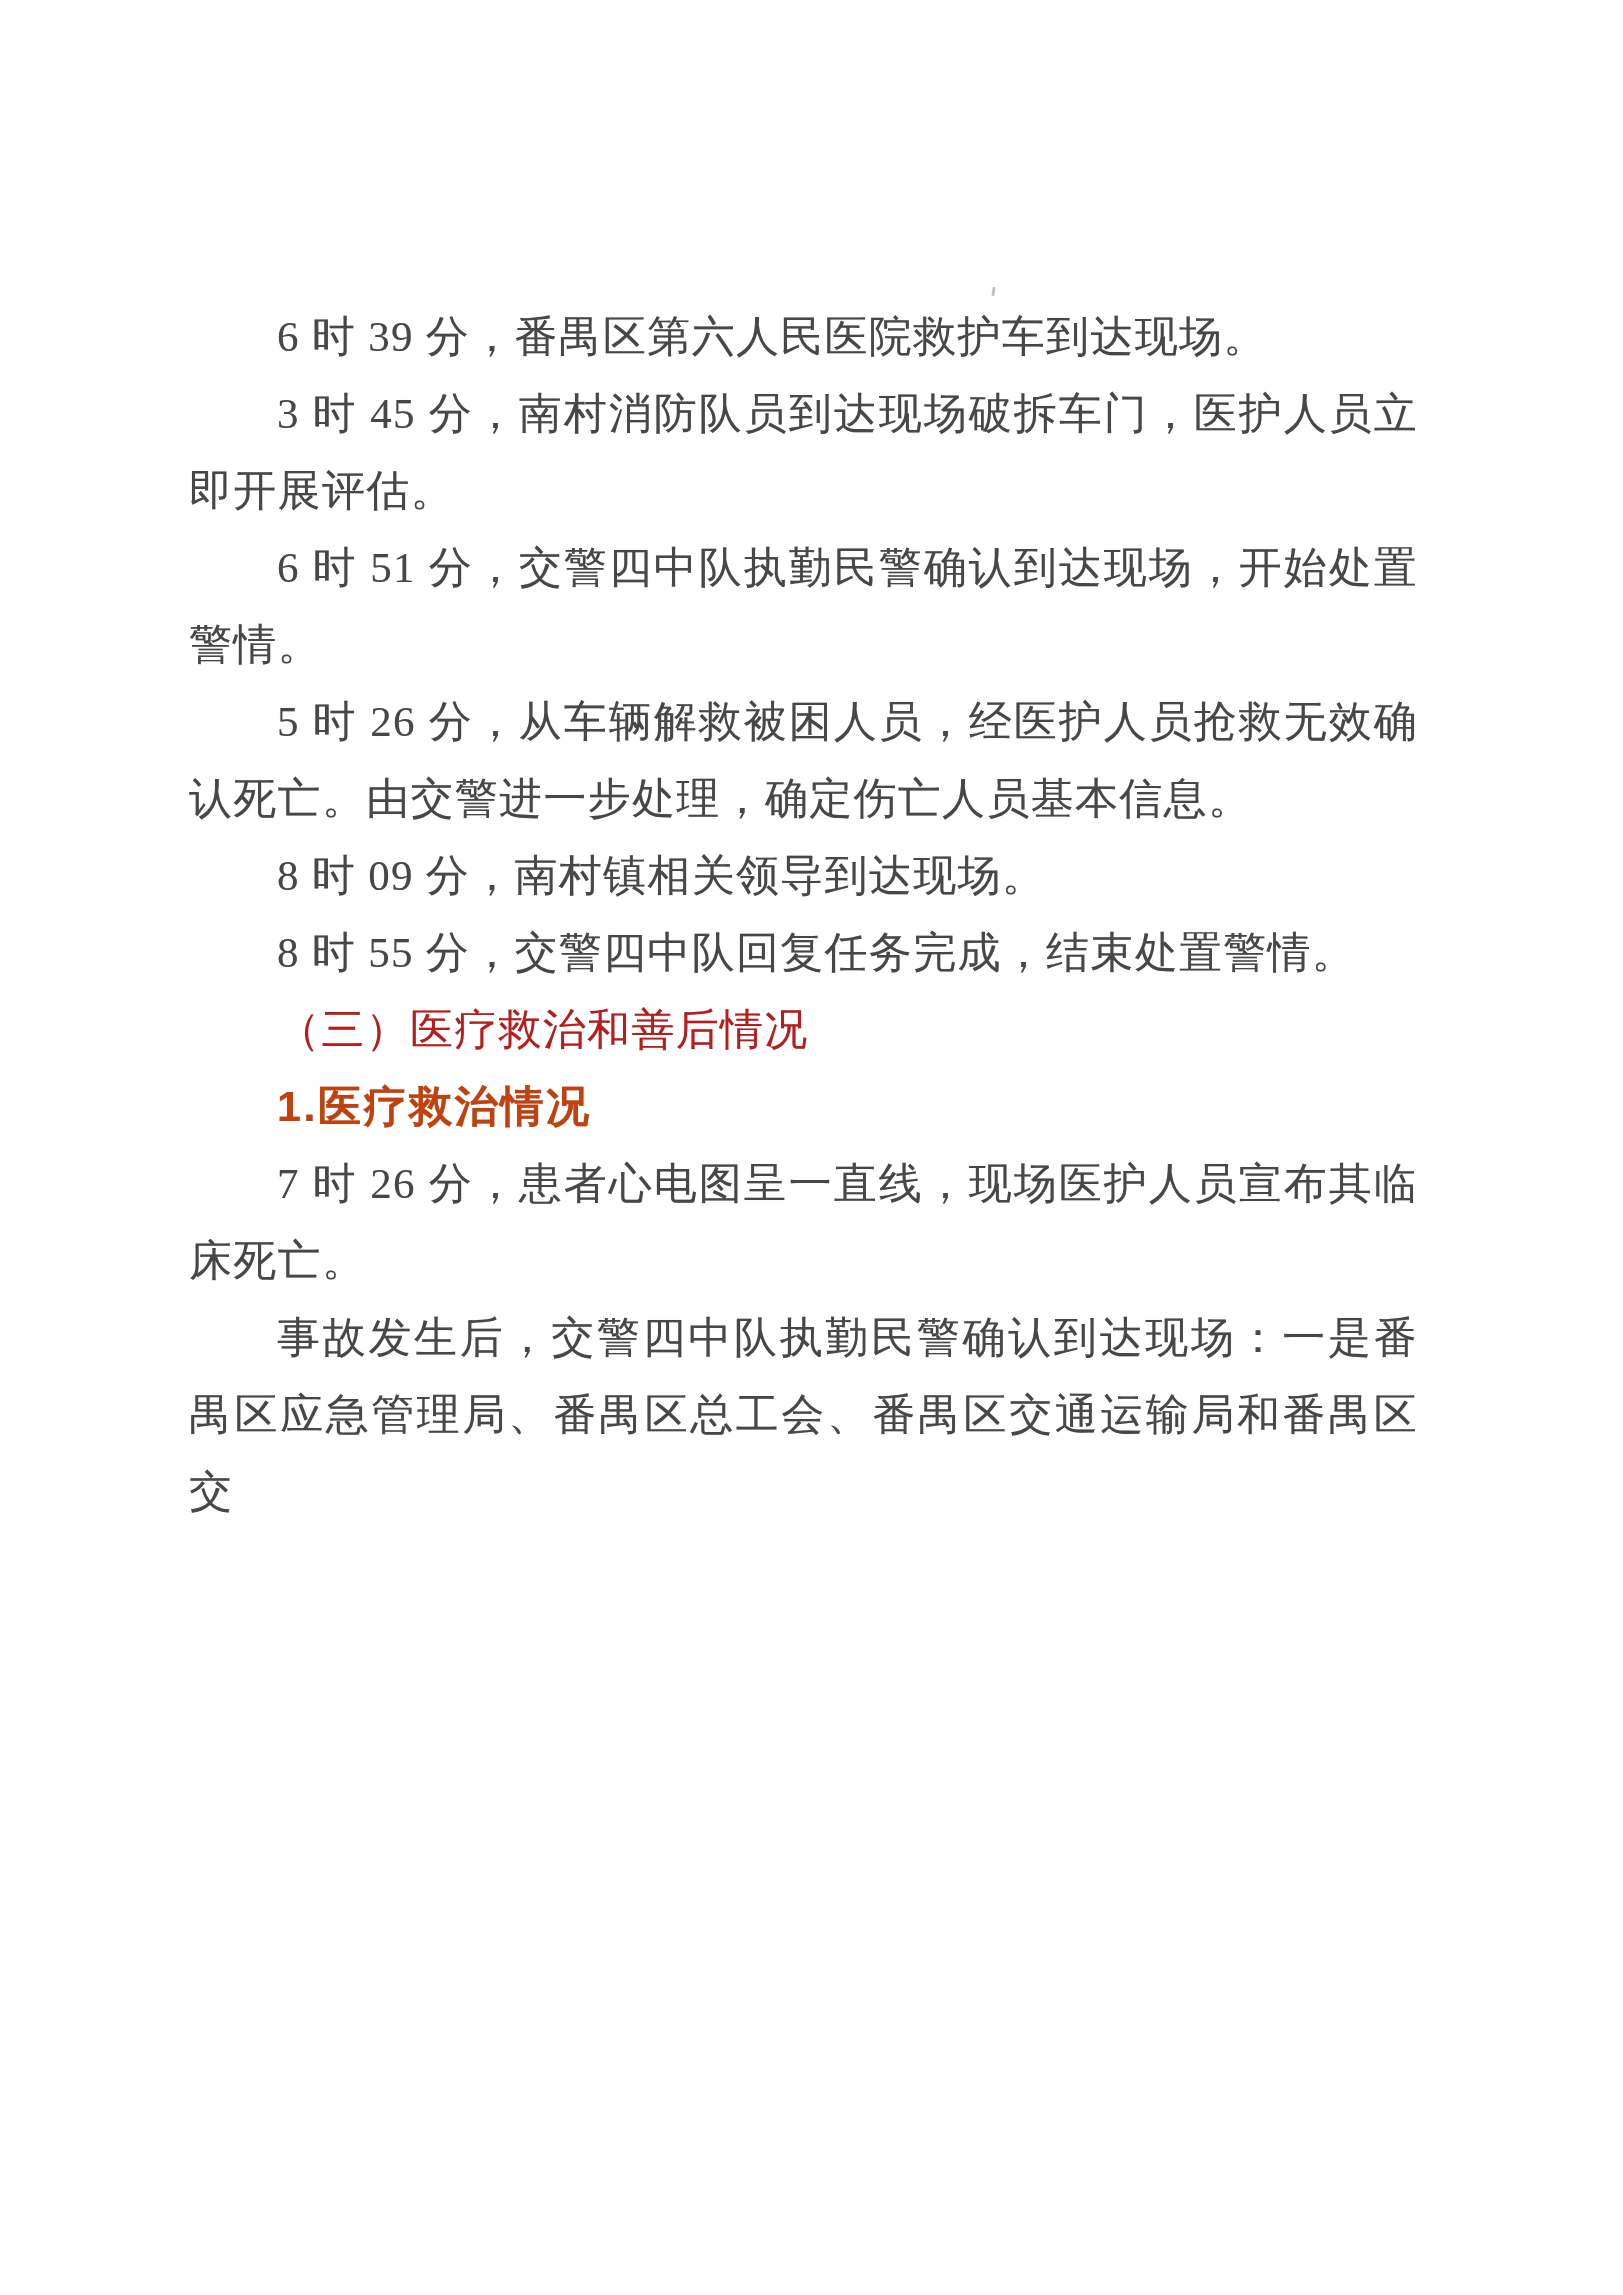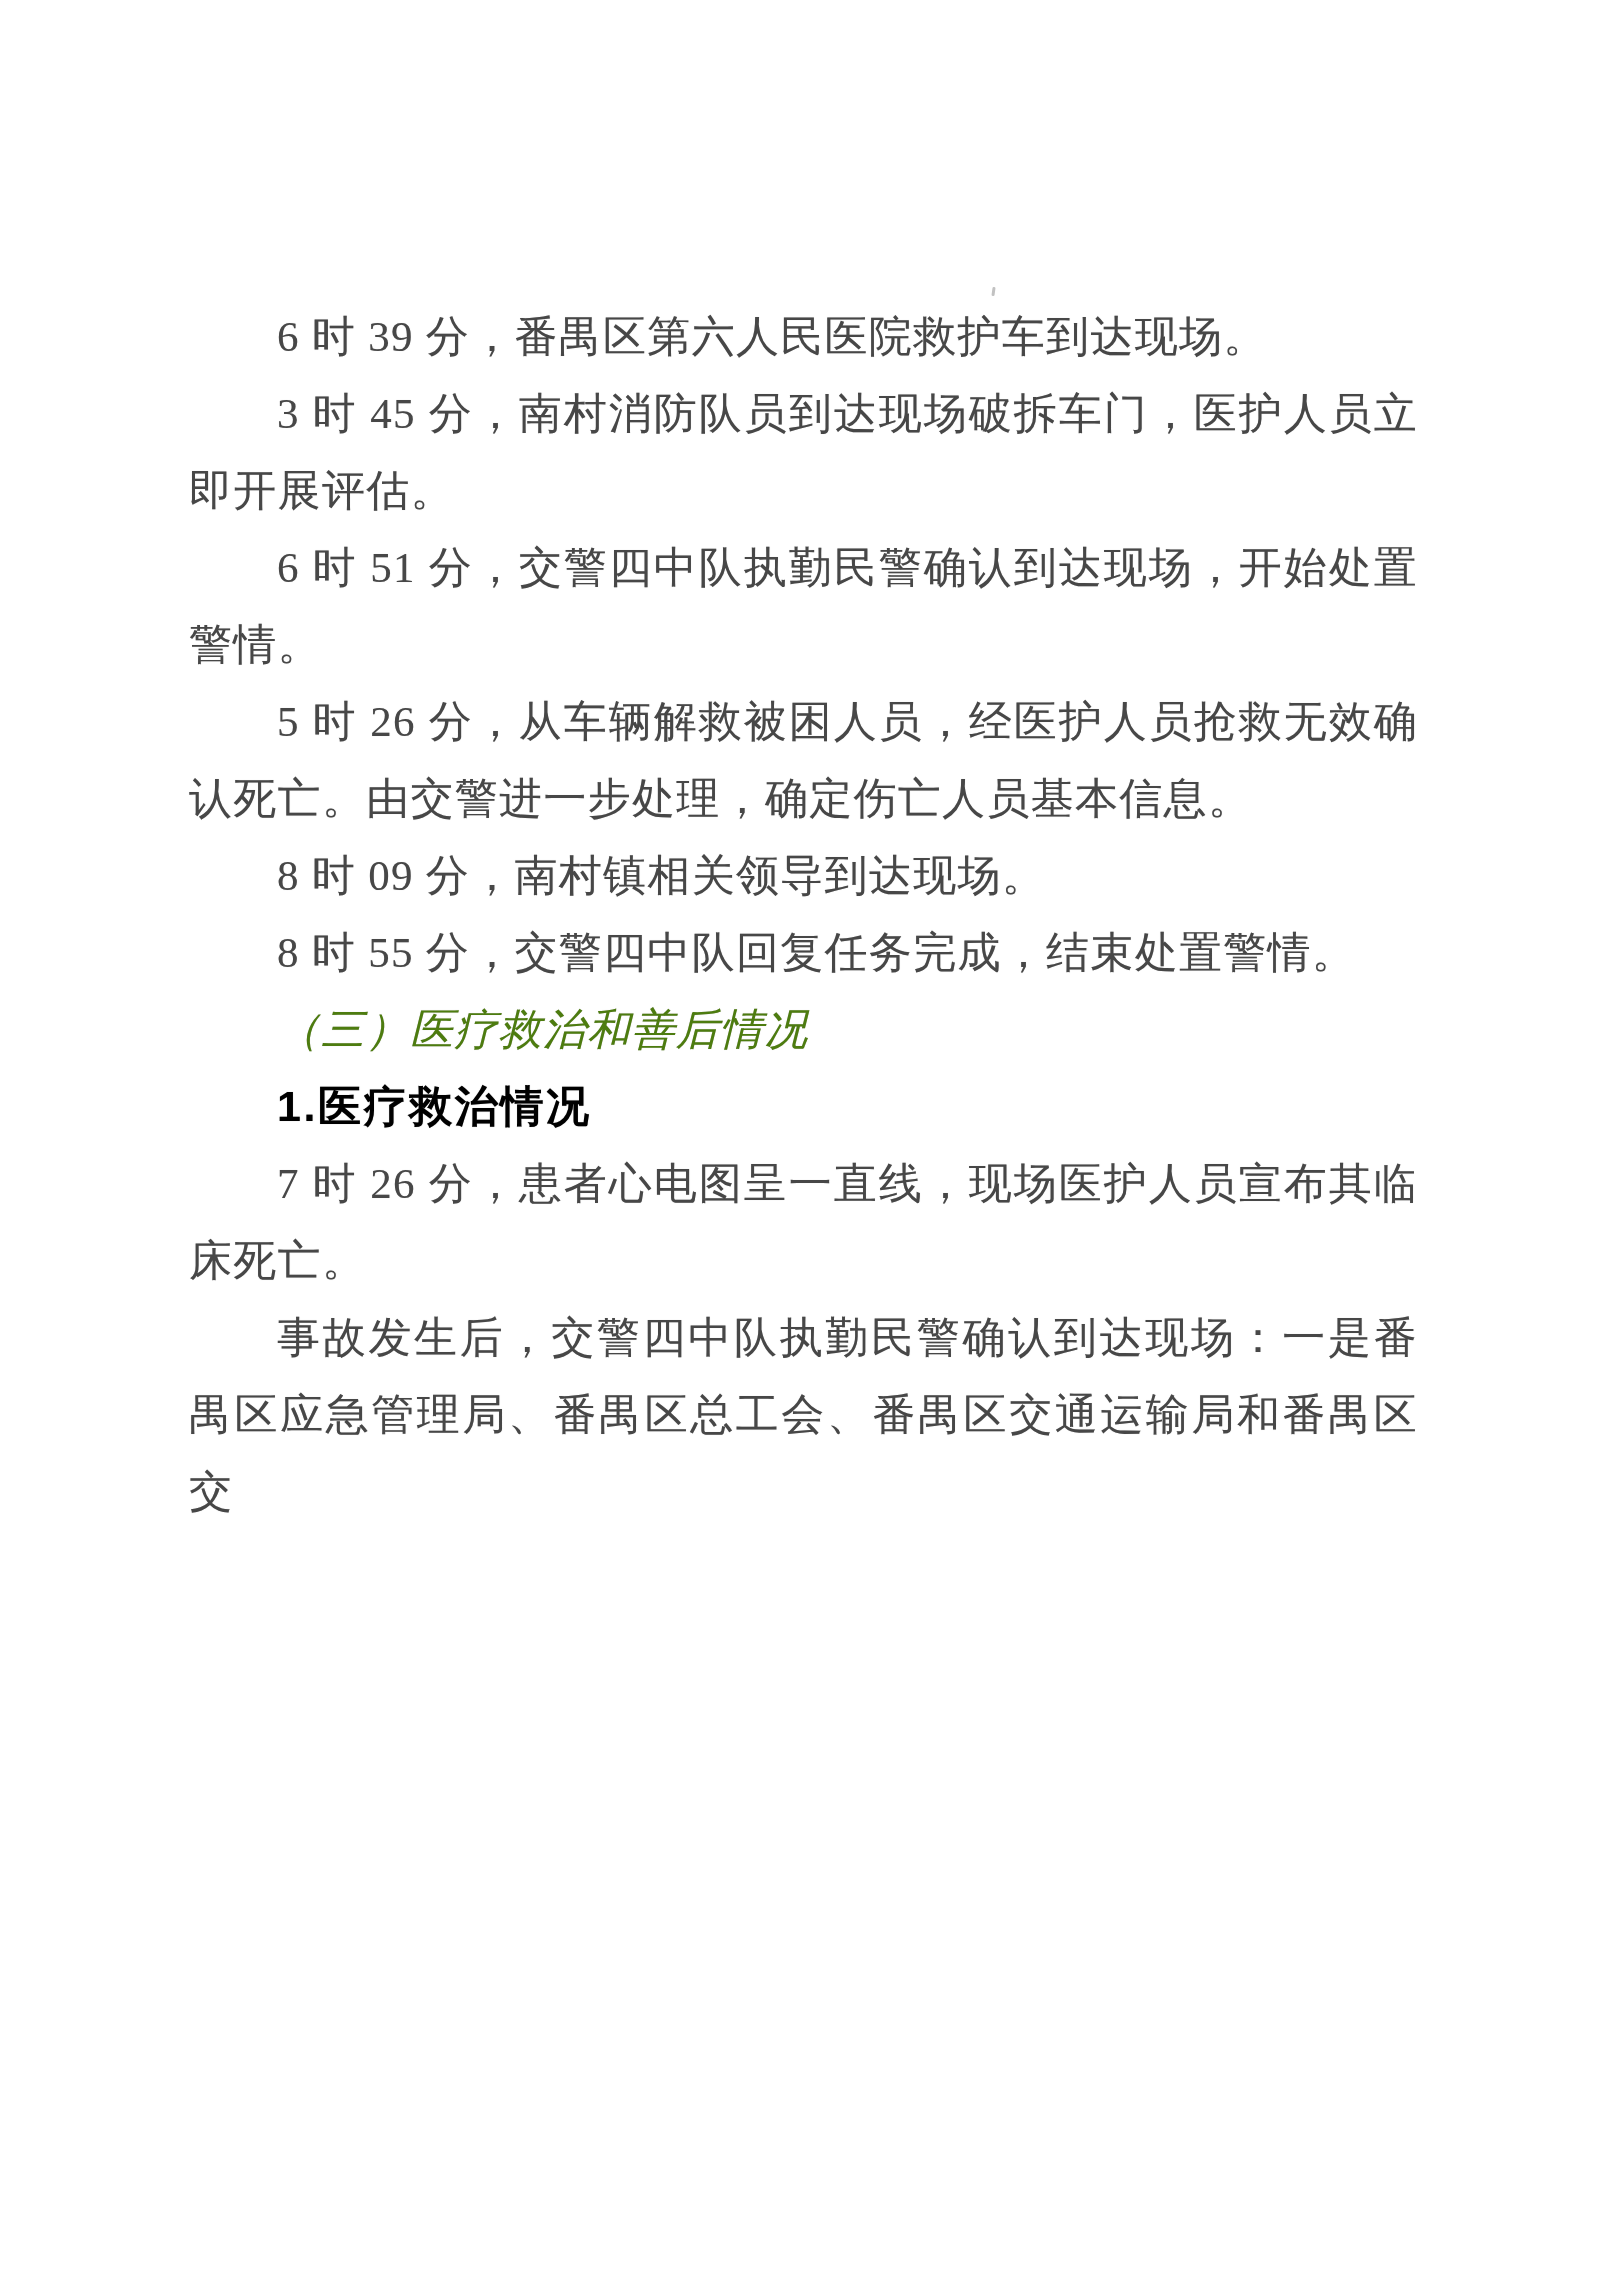--- a/index.html
+++ b/index.html
@@ -27,27 +27,26 @@
     text-align: justify;
     text-justify: inter-character;
     text-shadow: 0 0 0.7px rgba(70,70,70,0.35);
   }
   .para {
     margin: 0;
     padding: 0;
     text-indent: 88px;
   }
   .para.section-heading {
-    color: #4d7c0f;
-    font-style: italic;
+    color: #b91c1c;
   }
   .para.numbered-heading {
     font-family: "Liberation Sans", "DejaVu Sans", sans-serif;
     font-weight: bold;
-    color: #000000;
+    color: #c2410c;
     letter-spacing: 2.6px;
     text-shadow: 0 0 0.7px rgba(30,30,30,0.5);
   }
   
   .speck {
     position: absolute;
     left: 992px;
     top: 287px;
     width: 2.6px;
     height: 9.2px;

